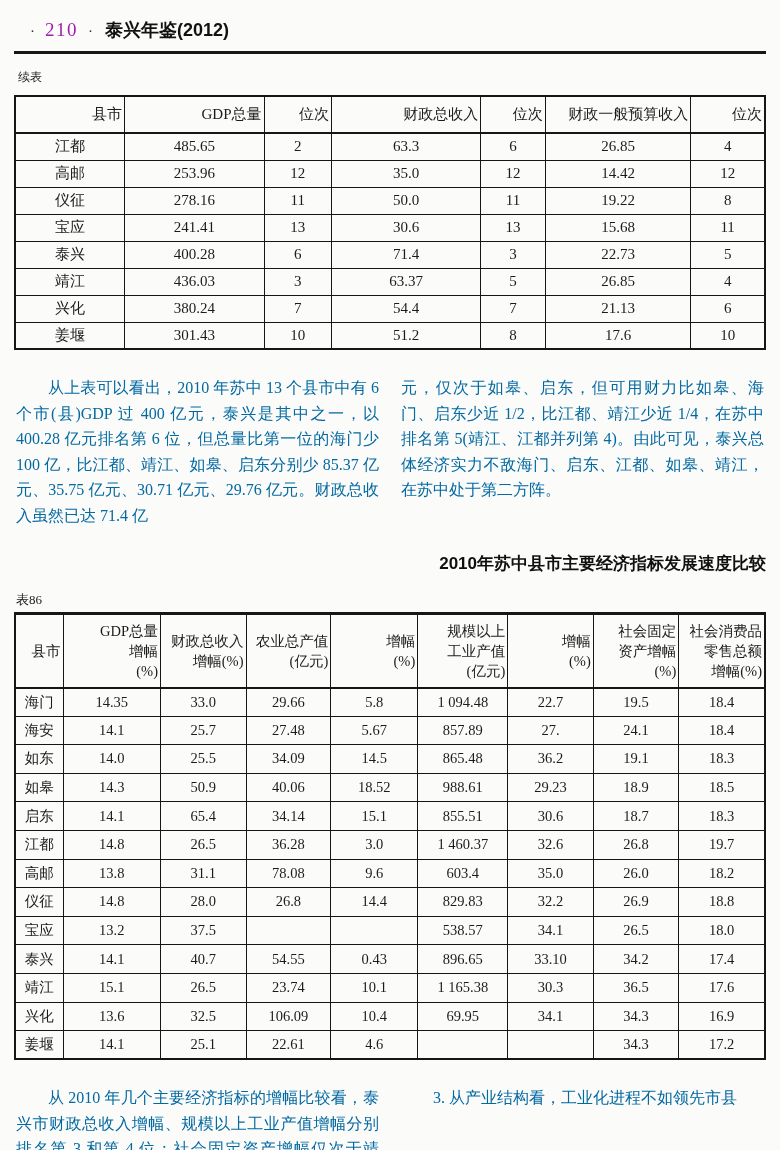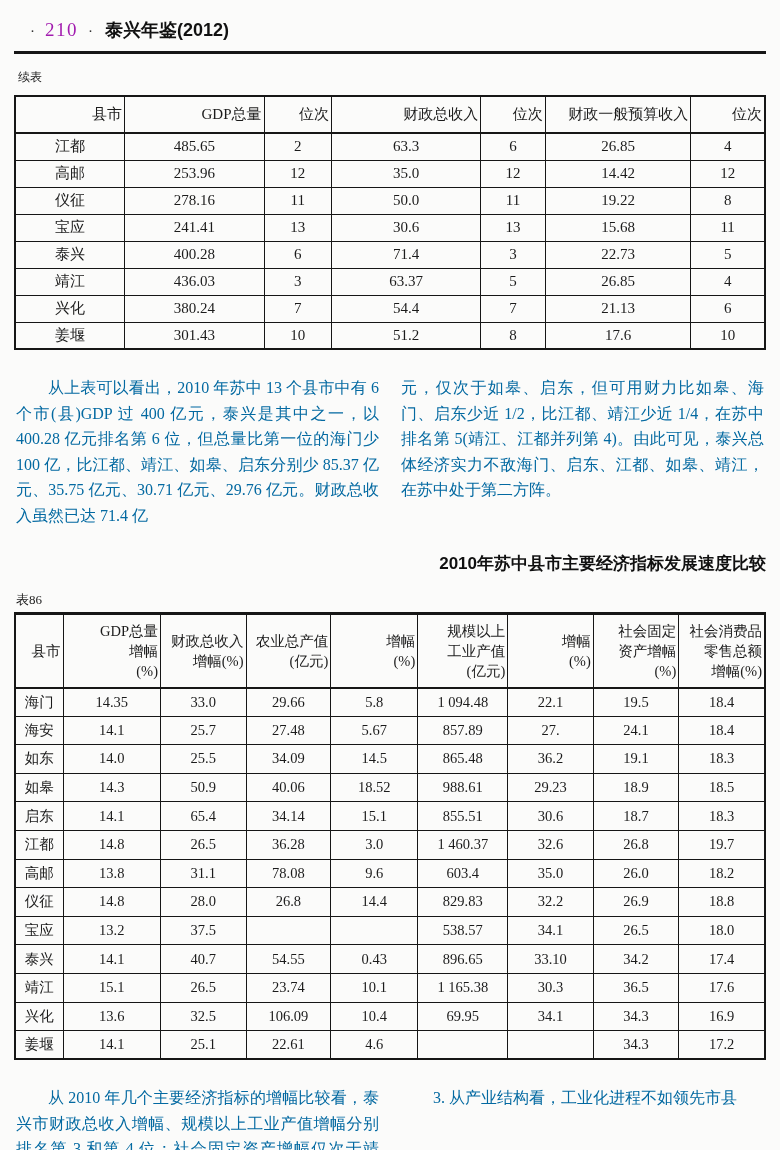--- a/index.html
+++ b/index.html
@@ -225,21 +225,21 @@
       </tr>
     </thead>
     <tbody>
         <tr>
           <td>海门</td>
           <td>14.35</td>
           <td>33.0</td>
           <td>29.66</td>
           <td>5.8</td>
           <td>1 094.48</td>
-          <td>22.1</td>
+          <td>22.7</td>
           <td>19.5</td>
           <td>18.4</td>
         </tr>
         <tr>
           <td>海安</td>
           <td>14.1</td>
           <td>25.7</td>
           <td>27.48</td>
           <td>5.67</td>
           <td>857.89</td>

